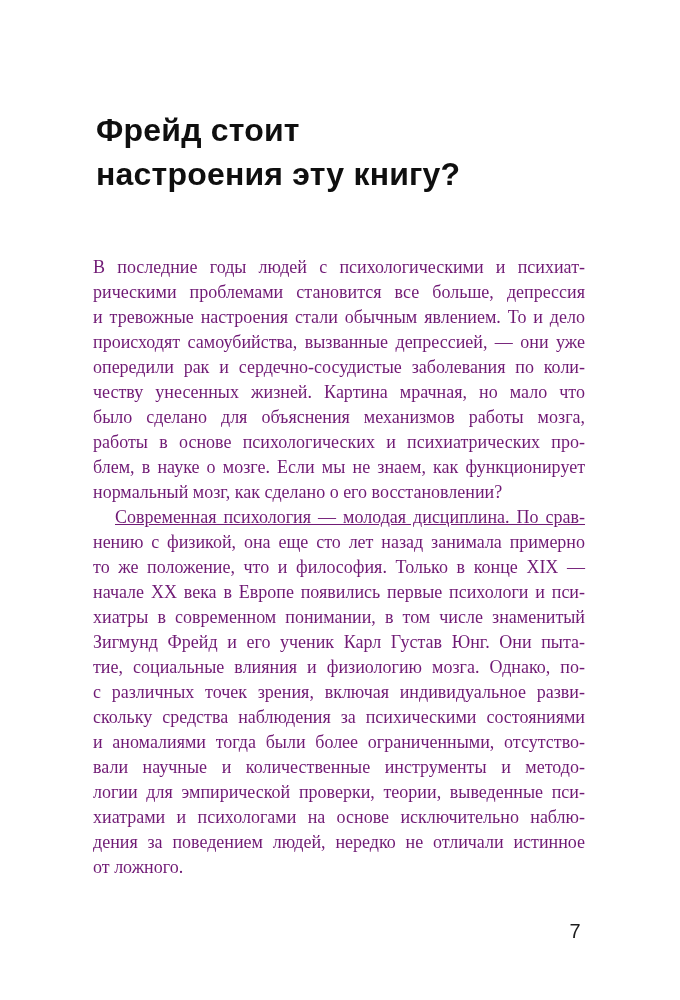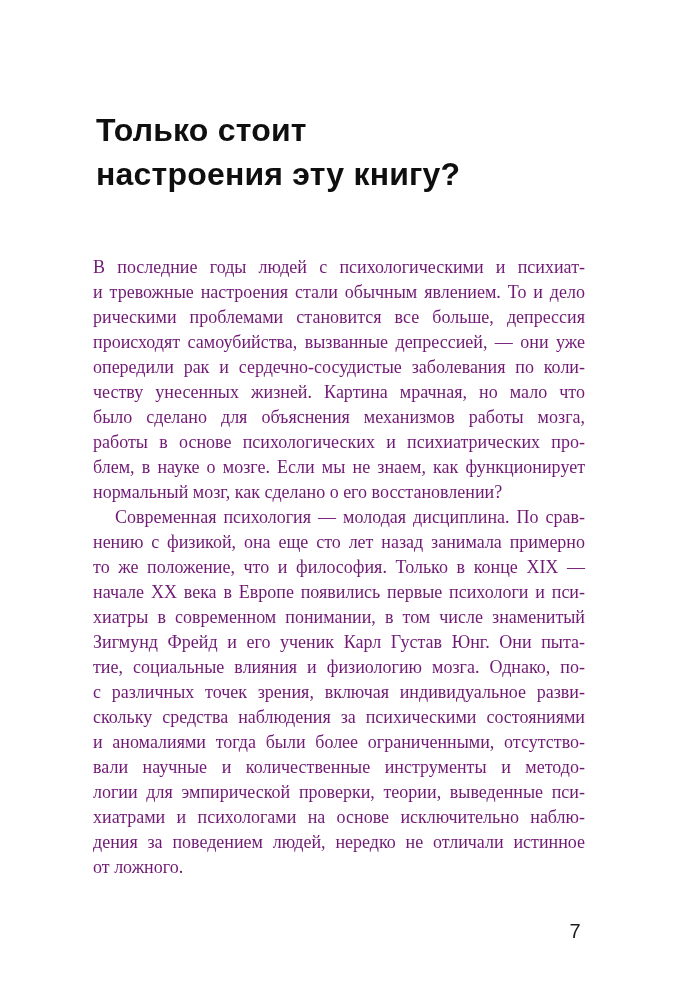--- a/index.html
+++ b/index.html
@@ -40,47 +40,48 @@
   .line {
     text-align: justify;
     text-align-last: justify;
     white-space: normal;
   }
   .line.last {
     text-align-last: left;
   }
   .line.indent {
     text-indent: 22px;
+    text-decoration: underline;
   }
   .folio {
     position: absolute;
     left: 560px;
     top: 920px;
     width: 30px;
     text-align: center;
     font-family: "Liberation Sans", "DejaVu Sans", sans-serif;
     font-size: 20px;
     color: #1d1d1d;
   }
 </style>
 </head>
 <body>
 
 <div class="page">
 
   <h1 class="chapter-heading" style="margin:0;">
-    <div>Только стоит</div>
+    <div>Фрейд стоит</div>
     <div>настроения эту книгу?</div>
   </h1>
 
   <div class="body-text">
       <div class="paragraph">
         <div class="line">В последние годы людей с психологическими и психиат-</div>
+        <div class="line">рическими проблемами становится все больше, депрессия</div>
         <div class="line">и тревожные настроения стали обычным явлением. То и дело</div>
-        <div class="line">рическими проблемами становится все больше, депрессия</div>
         <div class="line">происходят самоубийства, вызванные депрессией, — они уже</div>
         <div class="line">опередили рак и сердечно-сосудистые заболевания по коли-</div>
         <div class="line">честву унесенных жизней. Картина мрачная, но мало что</div>
         <div class="line">было сделано для объяснения механизмов работы мозга,</div>
         <div class="line">работы в основе психологических и психиатрических про-</div>
         <div class="line">блем, в науке о мозге. Если мы не знаем, как функционирует</div>
         <div class="line last">нормальный мозг, как сделано о его восстановлении?</div>
       </div>
       <div class="paragraph">
         <div class="line indent">Современная психология — молодая дисциплина. По срав-</div>

